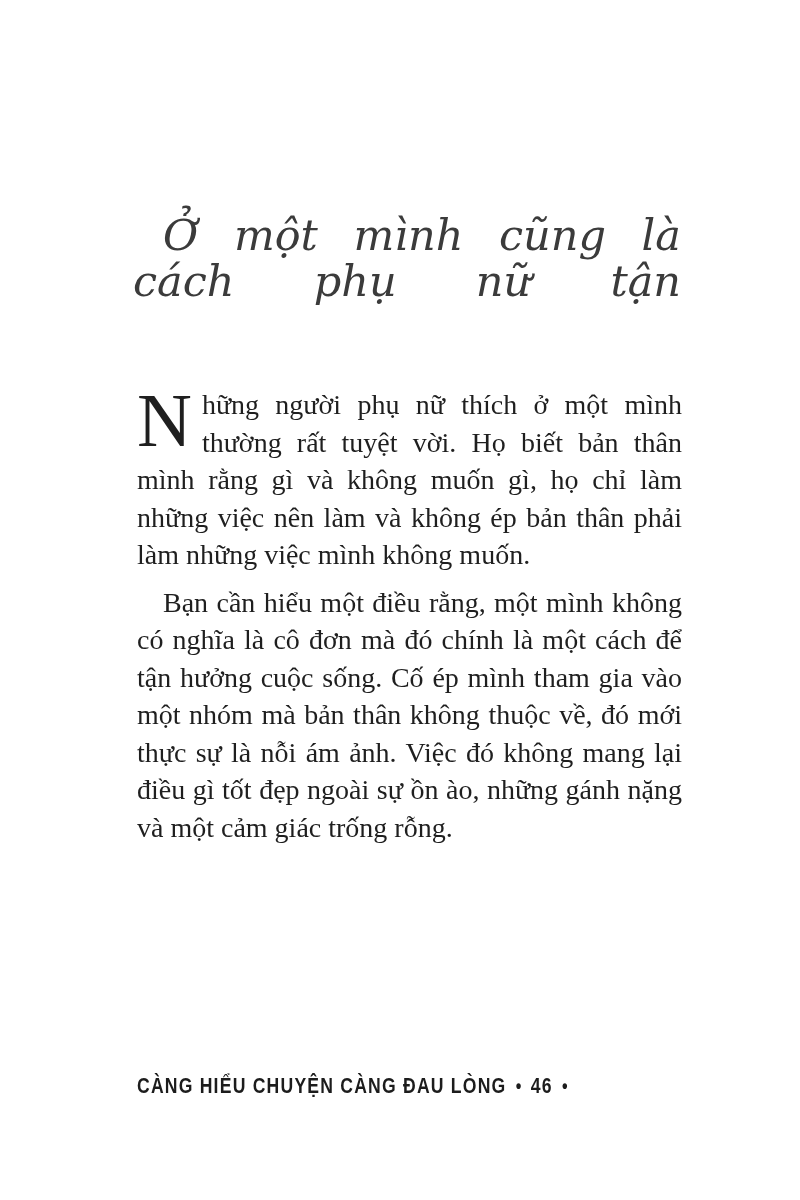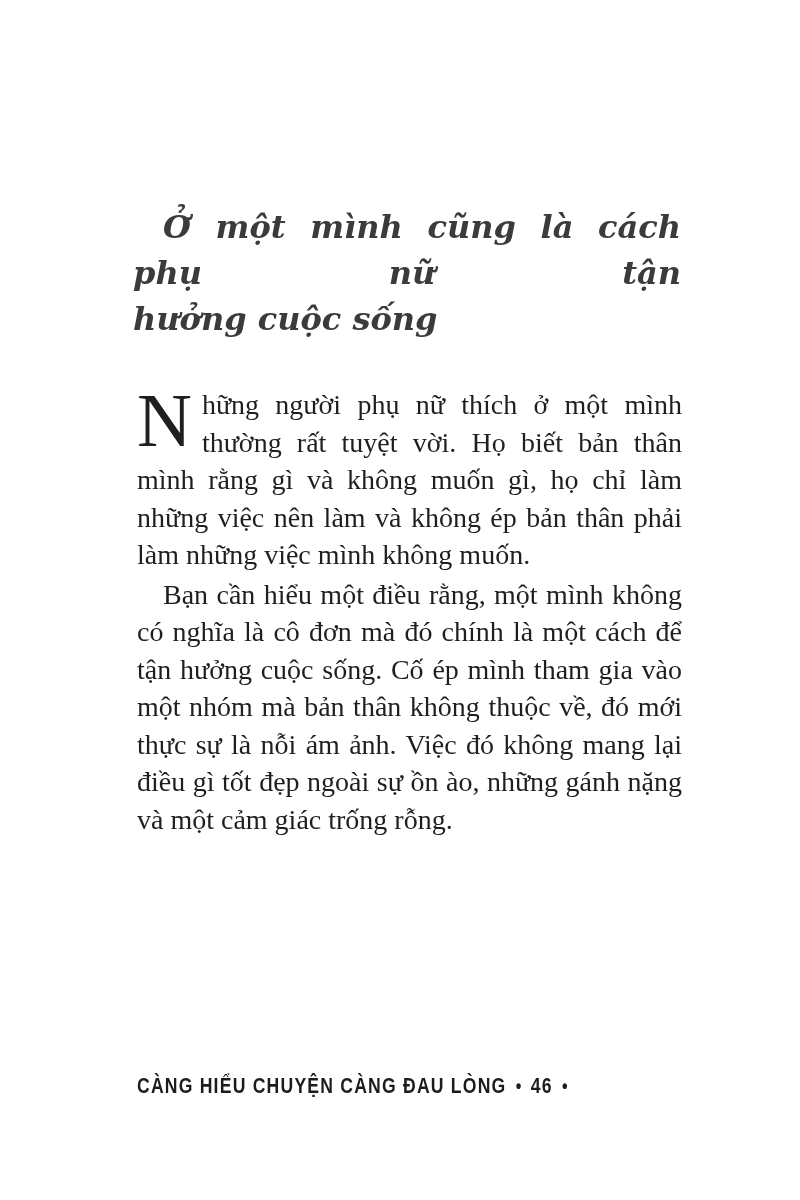--- a/index.html
+++ b/index.html
@@ -13,26 +13,26 @@
     height: 1200px;
     background: #ffffff;
     overflow: hidden;
     font-family: "Liberation Serif", serif;
   }
 
   
   .chapter-title {
     position: absolute;
     left: 133px;
-    top: 204px;
+    top: 212px;
     width: 548px;
     font-family: "DejaVu Serif", serif;
     font-style: italic;
-    font-weight: 700;
-    font-size: 32px;
+    font-weight: 400;
+    font-size: 43px;
     line-height: 46px;
     color: #3b3b3b;
   }
   .title-line-1 {
     text-align: justify;
     text-align-last: justify;
     text-indent: 30px;
   }
   .title-line-2 {
     text-align: left;
@@ -44,21 +44,21 @@
     left: 137px;
     top: 386px;
     width: 545px;
     font-family: "Liberation Serif", serif;
     font-size: 28px;
     line-height: 37.5px;
     color: #1f1f1f;
     text-align: justify;
   }
   .para { margin: 0; }
-  .para + .para { margin-top: 2px; }
+  .para + .para { margin-top: 10px; }
   .para-indent { text-indent: 26px; }
 
   .drop-cap {
     float: left;
     font-family: "Liberation Serif", serif;
     font-size: 76px;
     line-height: 62px;
     margin: 3px 10px 0 0;
     color: #1f1f1f;
   }
@@ -84,21 +84,20 @@
     padding: 0 4px;
   }
 </style>
 </head>
 <body>
 
 <div class="page">
 
   <div class="chapter-title">
     <div class="title-line-1">Ở một mình cũng là cách phụ nữ tận</div>
-    <div class="title-line-2">hưởng cuộc sống</div>
   </div>
 
   <div class="body-text">
     <p class="para">
       <span class="drop-cap">N</span><span>hững người phụ nữ thích ở một mình thường rất tuyệt vời. Họ biết bản thân mình rằng gì và không muốn gì, họ chỉ làm những việc nên làm và không ép bản thân phải làm những việc mình không muốn.</span>
     </p>
     <p class="para para-indent">
       <span>Bạn cần hiểu một điều rằng, một mình không có nghĩa là cô đơn mà đó chính là một cách để tận hưởng cuộc sống. Cố ép mình tham gia vào một nhóm mà bản thân không thuộc về, đó mới thực sự là nỗi ám ảnh. Việc đó không mang lại điều gì tốt đẹp ngoài sự ồn ào, những gánh nặng và một cảm giác trống rỗng.</span>
     </p>
   </div>

